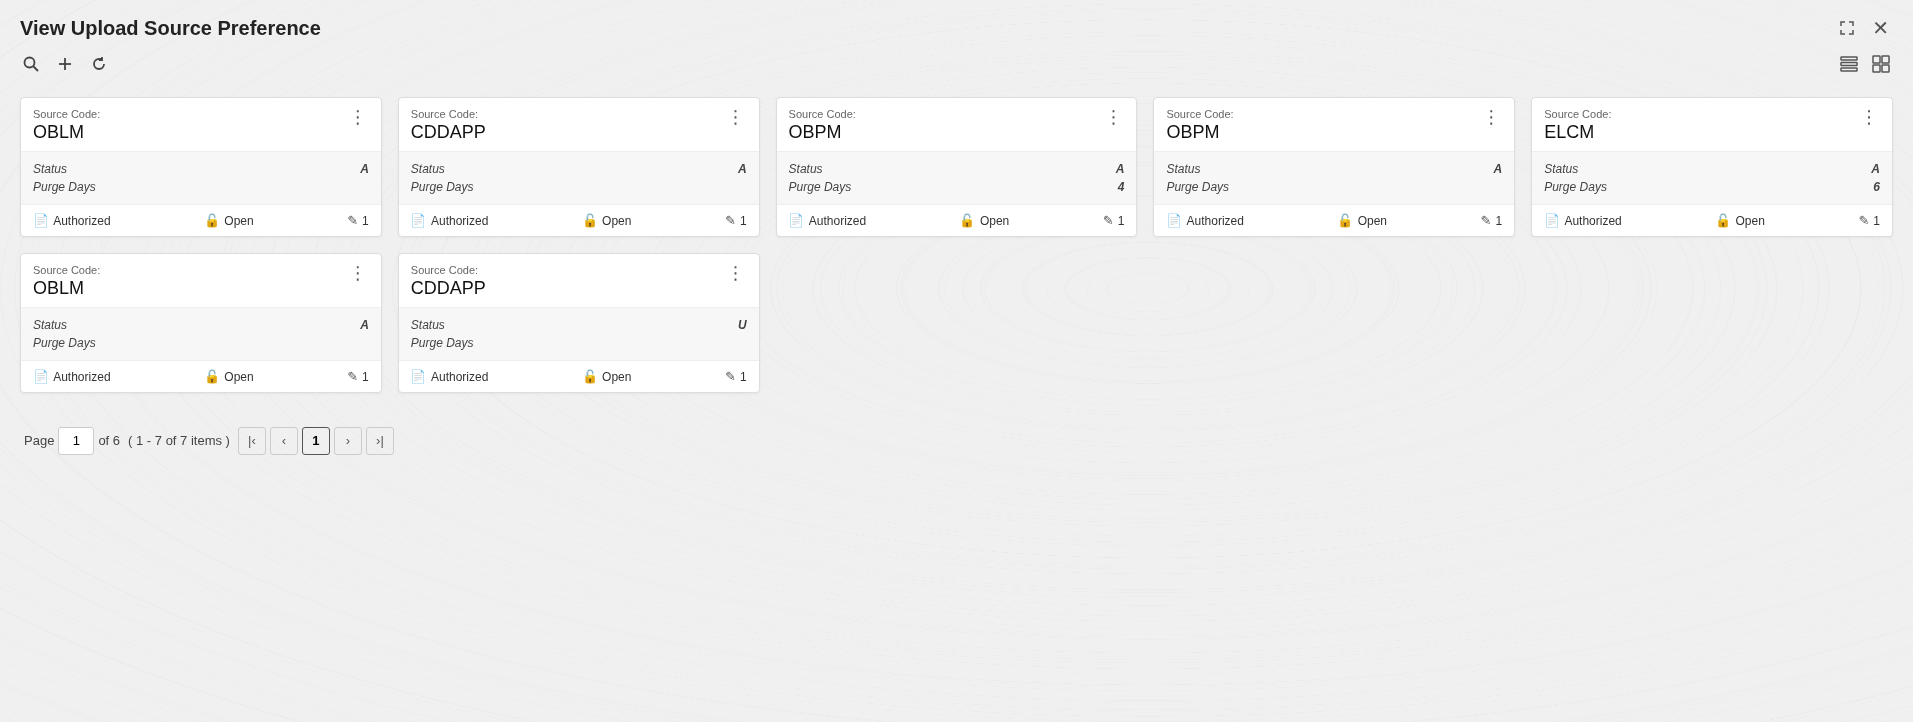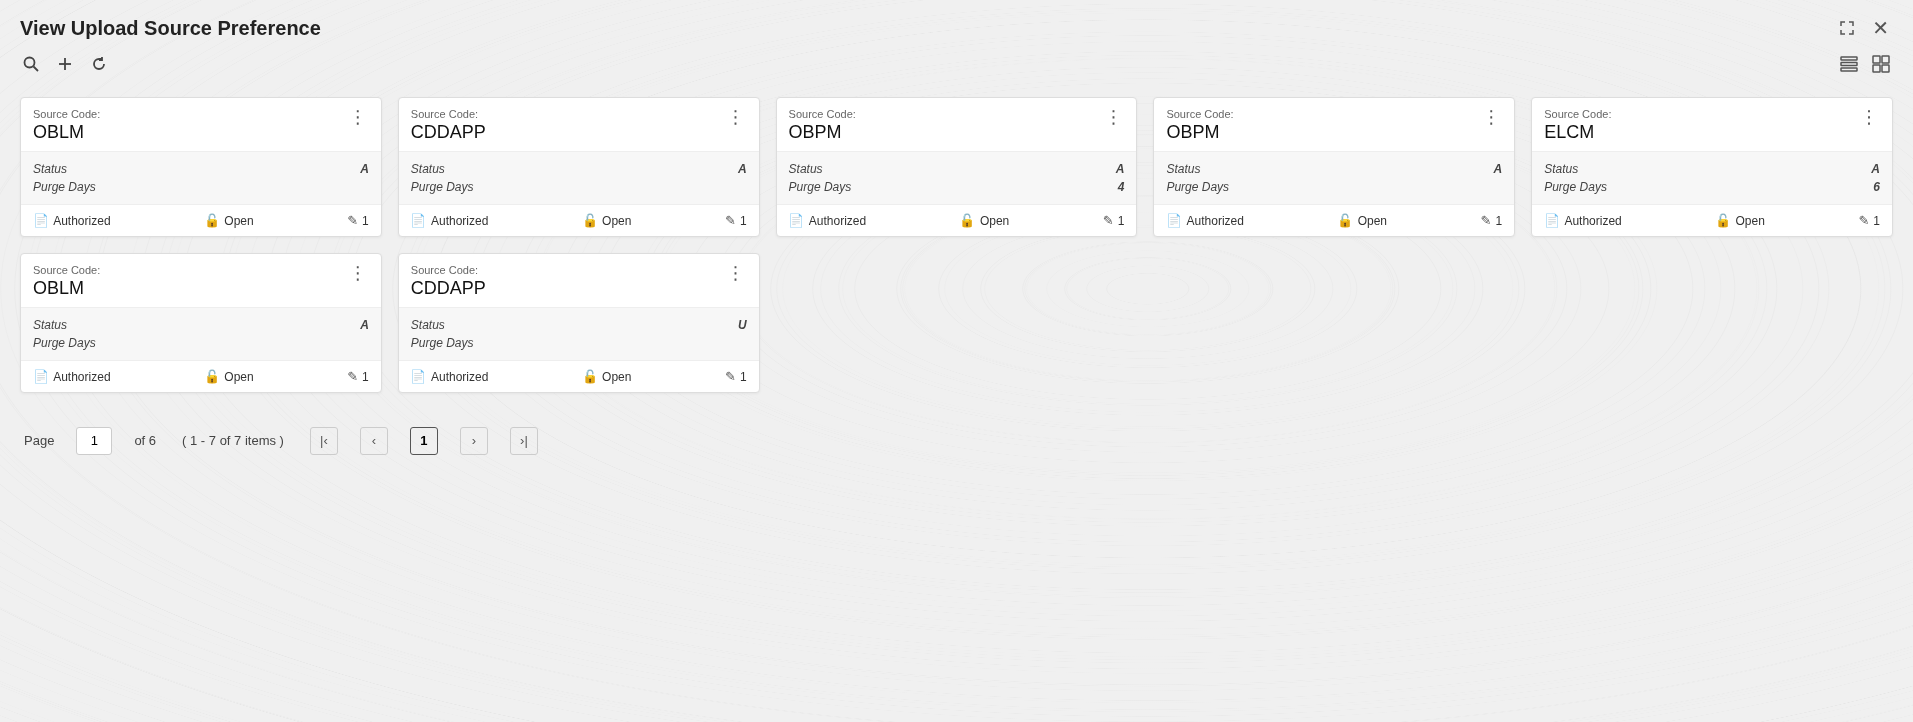--- a/index.html
+++ b/index.html
@@ -176,21 +176,21 @@
       margin-bottom: 24px;
     }
     .card-placeholder {
       
     }
 
     
     .pagination {
       display: flex;
       align-items: center;
-      gap: 22px;
+      gap: 4px;
       margin-top: 20px;
       padding-left: 4px;
     }
     .pagination-label {
       font-size: 13px;
       color: #444;
     }
     .pagination-input {
       width: 36px;
       height: 28px;

